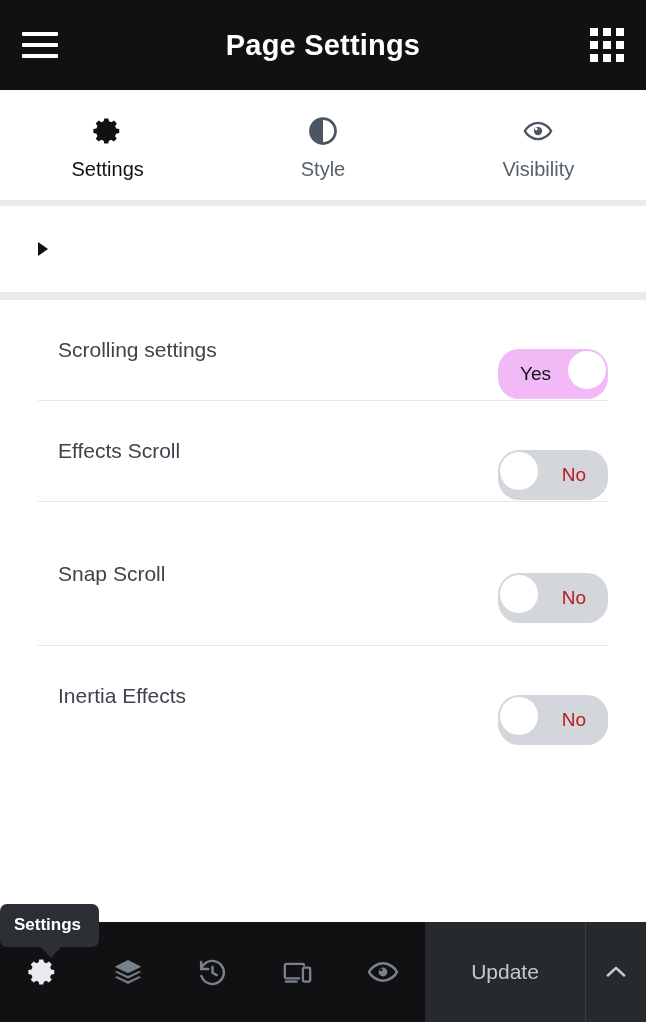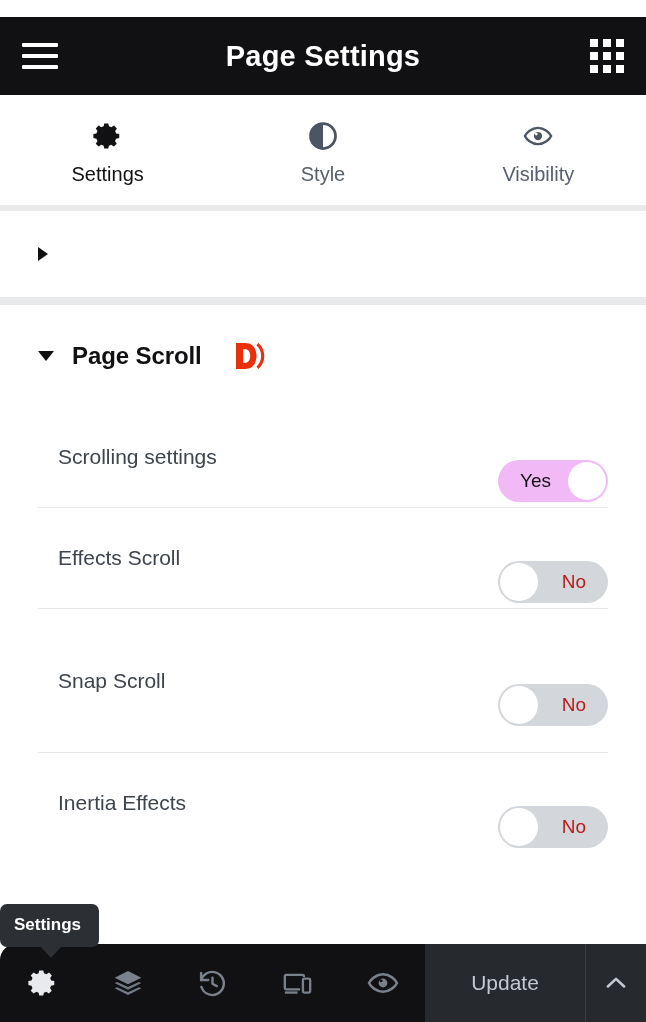--- a/index.html
+++ b/index.html
@@ -19,29 +19,28 @@
     width: 646px;
     height: 1022px;
     position: relative;
     display: flex;
     flex-direction: column;
     background: #ffffff;
   }
 
   
   .header {
-    height: 78px;
+    height: 90px;
     background: #111113;
     display: flex;
     align-items: center;
     justify-content: space-between;
     padding: 0 22px;
     box-sizing: border-box;
     flex: 0 0 auto;
-    margin-top: 17px;
   }
   .hamburger {
     width: 38px;
     height: 30px;
     display: flex;
     flex-direction: column;
     justify-content: center;
     gap: 7px;
     cursor: pointer;
   }
@@ -203,21 +202,21 @@
   }
   .row-sep {
     height: 1px;
     background: #e7e8ea;
     width: 100%;
   }
 
   
   .toggle {
     width: 110px;
-    height: 42px;
+    height: 50px;
     border-radius: 21px;
     position: relative;
     display: flex;
     align-items: center;
     cursor: pointer;
     flex: 0 0 auto;
     margin-top: 48px;
   }
   .toggle .knob {
     position: absolute;
@@ -268,21 +267,21 @@
     left: 40px;
     bottom: -11px;
     width: 0; height: 0;
     border-left: 11px solid transparent;
     border-right: 11px solid transparent;
     border-top: 12px solid #2c2f33;
   }
 
   
   .bottombar {
-    height: 78px;
+    height: 100px;
     background: #111113;
     display: flex;
     align-items: stretch;
     flex: 0 0 auto;
     border-top-left-radius: 16px;
     position: relative;
     z-index: 10;
   }
   .bb-icons {
     display: flex;
@@ -383,30 +382,20 @@
   <div class="tabs-bottom"></div>
 
   <div class="panel">
 
     <div class="section-header">
       <span class="caret right"></span>
     </div>
 
     <div class="section-divider"></div>
 
-    <div class="section-header">
-      <span class="caret down"></span>
-      <span class="section-title">Page Scroll</span>
-      <span class="brand-logo">
-        <svg width="34" height="30" viewBox="0 0 34 30">
-          <path d="M2 2h9.5c6.5 0 11 5.2 11 13s-4.5 13-11 13H2V2zm7.2 6.2v13.6h2c3 0 5-2.6 5-6.8s-2-6.8-5-6.8h-2z" fill="#e8300d"></path>
-          <path d="M23.5 3.2c3.3 3.1 5.2 7.2 5.2 11.8s-1.9 8.7-5.2 11.8" fill="none" stroke="#e8300d" stroke-width="3.1"></path>
-        </svg>
-      </span>
-    </div>
 
     <div class="rows">
 
       <div class="row">
         <span class="row-label">Scrolling settings</span>
         <span class="toggle on">
           <span class="tog-text">Yes</span>
           <span class="knob"></span>
         </span>
       </div>

